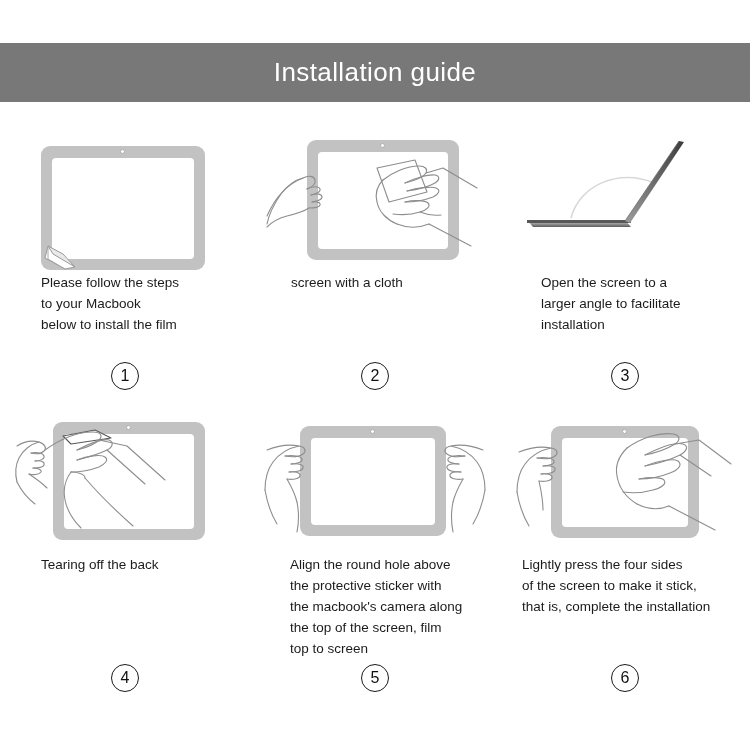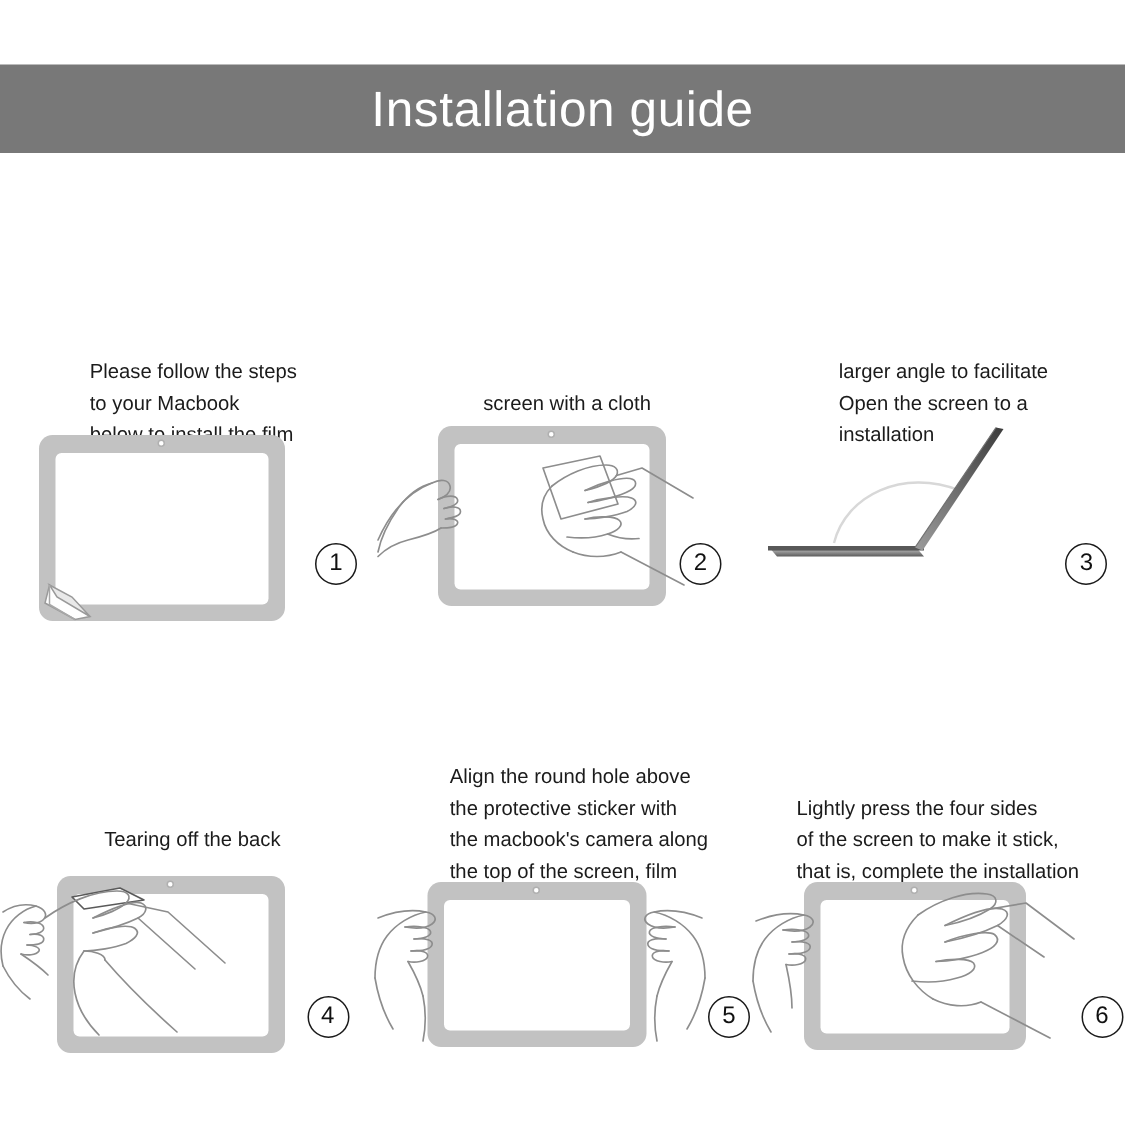--- a/index.html
+++ b/index.html
@@ -18,41 +18,42 @@
 
   
   .header{
     position:absolute;
     left:0;top:43px;width:750px;height:59px;
     background:#787878;
     display:flex;align-items:center;justify-content:center;
   }
   .header-title{
     color:#ffffff;
-    font-size:33px;
+    font-size:26px;
     font-weight:400;
     letter-spacing:0.4px;
     font-family:"Liberation Sans", sans-serif;
     white-space:nowrap;
   }
 
   
   .grid{
     position:absolute;
     left:0;top:120px;width:750px;
   }
   .row{
     display:flex;
     width:750px;
   }
   .cell{
     width:250px;
     box-sizing:border-box;
     display:flex;
-    align-items:flex-end;
+    flex-direction:column;
+    align-items:center;
   }
   .art{
     width:220px;height:130px;
     position:relative;
     margin-top:8px;
   }
   .caption{
     width:196px;
     font-size:13.5px;
     line-height:21px;
@@ -197,22 +198,22 @@
             <path d="M56,90 C64,58 102,40 140,55" fill="none" stroke="#d8d8d8" stroke-width="1.6"></path>
 
             <path d="M12,92 L110,92 L116,99 L18,99 Z" fill="url(#basegrad)"></path>
             <rect x="12" y="92" width="104" height="3" fill="#585858"></rect>
 
             <path d="M110,93 L164,13 L169,14 L115,95 Z" fill="url(#lidgrad)"></path>
             <path d="M110,93 L164,13" fill="none" stroke="#707070" stroke-width="0.8"></path>
           </svg>
         </div>
         <div class="caption">
+          <span class="cap-line">Open the screen to a</span>
           <span class="cap-line">larger angle to facilitate</span>
-          <span class="cap-line">Open the screen to a</span>
           <span class="cap-line">installation</span>
         </div>
         <div class="badge-wrap">
           <div class="badge">3</div>
         </div>
       </div>
 
     </div>
 
     <div class="row row2">

